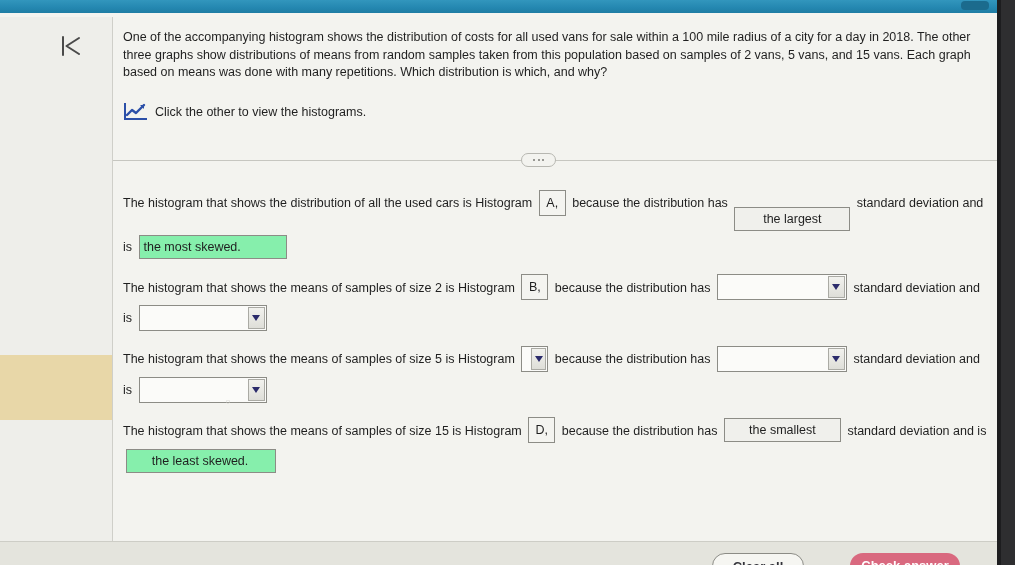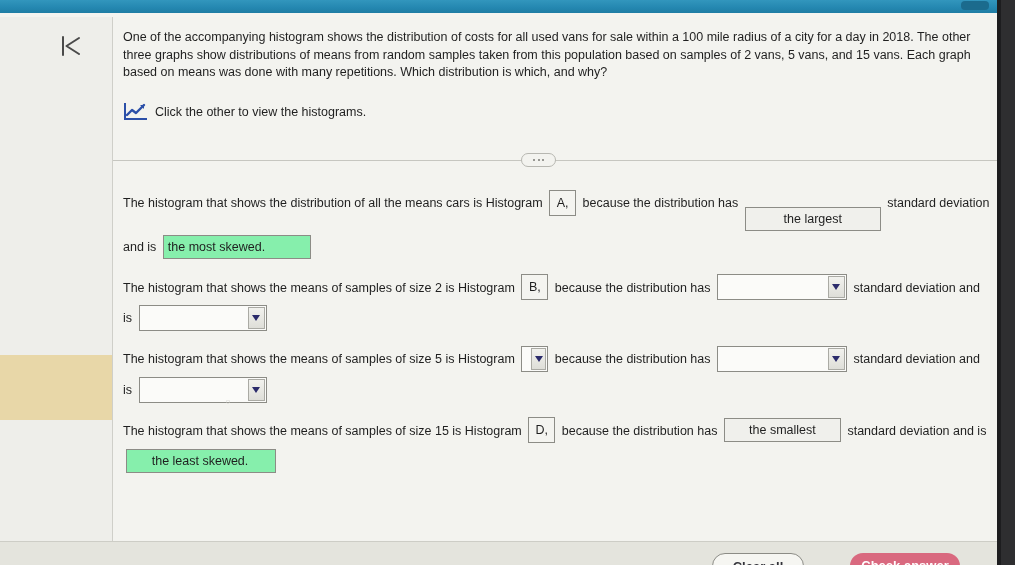--- a/index.html
+++ b/index.html
@@ -177,21 +177,21 @@
     cursor: pointer;
   }
   .ansbox.letter {
     width: 27px;
     padding: 0;
     background: #f4f4f0;
     height: 26px;
     line-height: 24px;
   }
   .ansbox.wide { width: 117px; }
-  .ansbox.wide2 { width: 136px; margin-top: 32px; }
+  .ansbox.wide2 { width: 116px; margin-top: 32px; }
   .ansbox.left { text-align: left; padding-left: 4px; background:#86efac; }
   .ansbox.skew1 { width: 148px; }
   .ansbox.skew2 { width: 150px; text-align: center; }
 
   
   .dropdown {
     display: inline-block;
     vertical-align: middle;
     position: relative;
     border: 1px solid #8c8c86;
@@ -316,21 +316,21 @@
       <div class="divider-pill">
         <i></i>
         <i></i>
         <i></i>
       </div>
     </div>
 
     <div class="statements">
 
       <div class="stmt">
-        <span class="txt">The histogram that shows the distribution of all the means cars is Histogram</span>
+        <span class="txt">The histogram that shows the distribution of all the used cars is Histogram</span>
         <span class="ansbox letter">A,</span>
         <span class="txt">because the distribution has</span>
         <span class="ansbox wide2">the largest</span>
         <span class="txt">standard deviation and is</span>
         <span class="ansbox left skew1">the most skewed.</span>
       </div>
 
       <div class="stmt">
         <span class="txt">The histogram that shows the means of samples of size 2 is Histogram</span>
         <span class="ansbox letter">B,</span>

